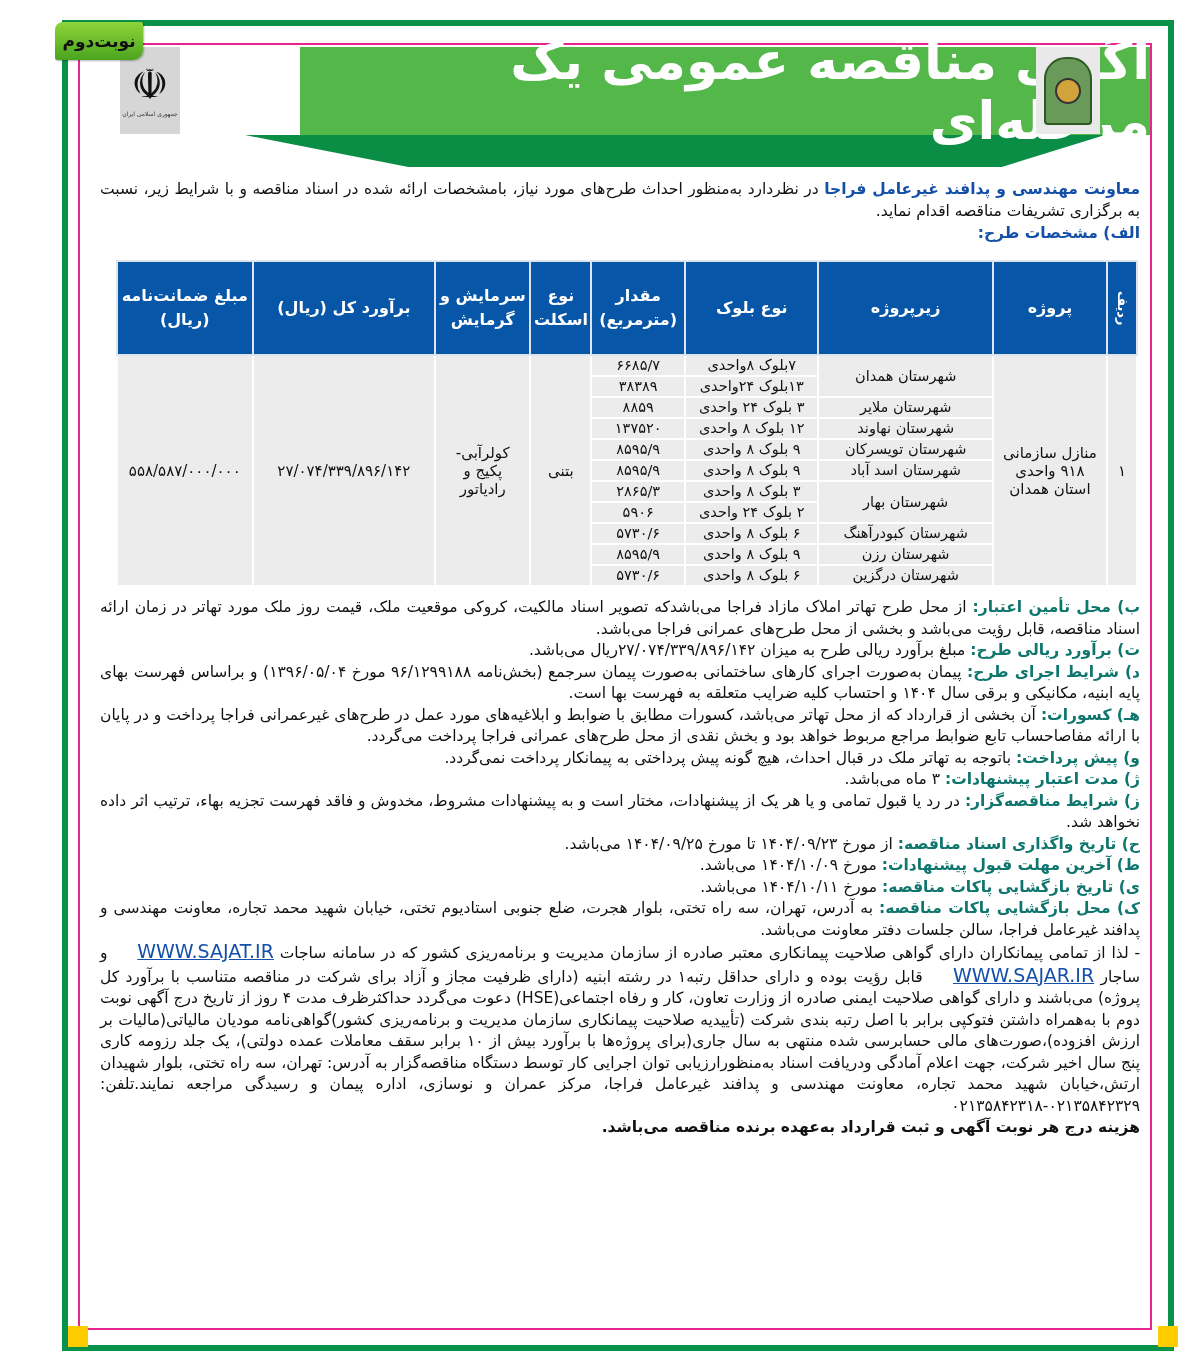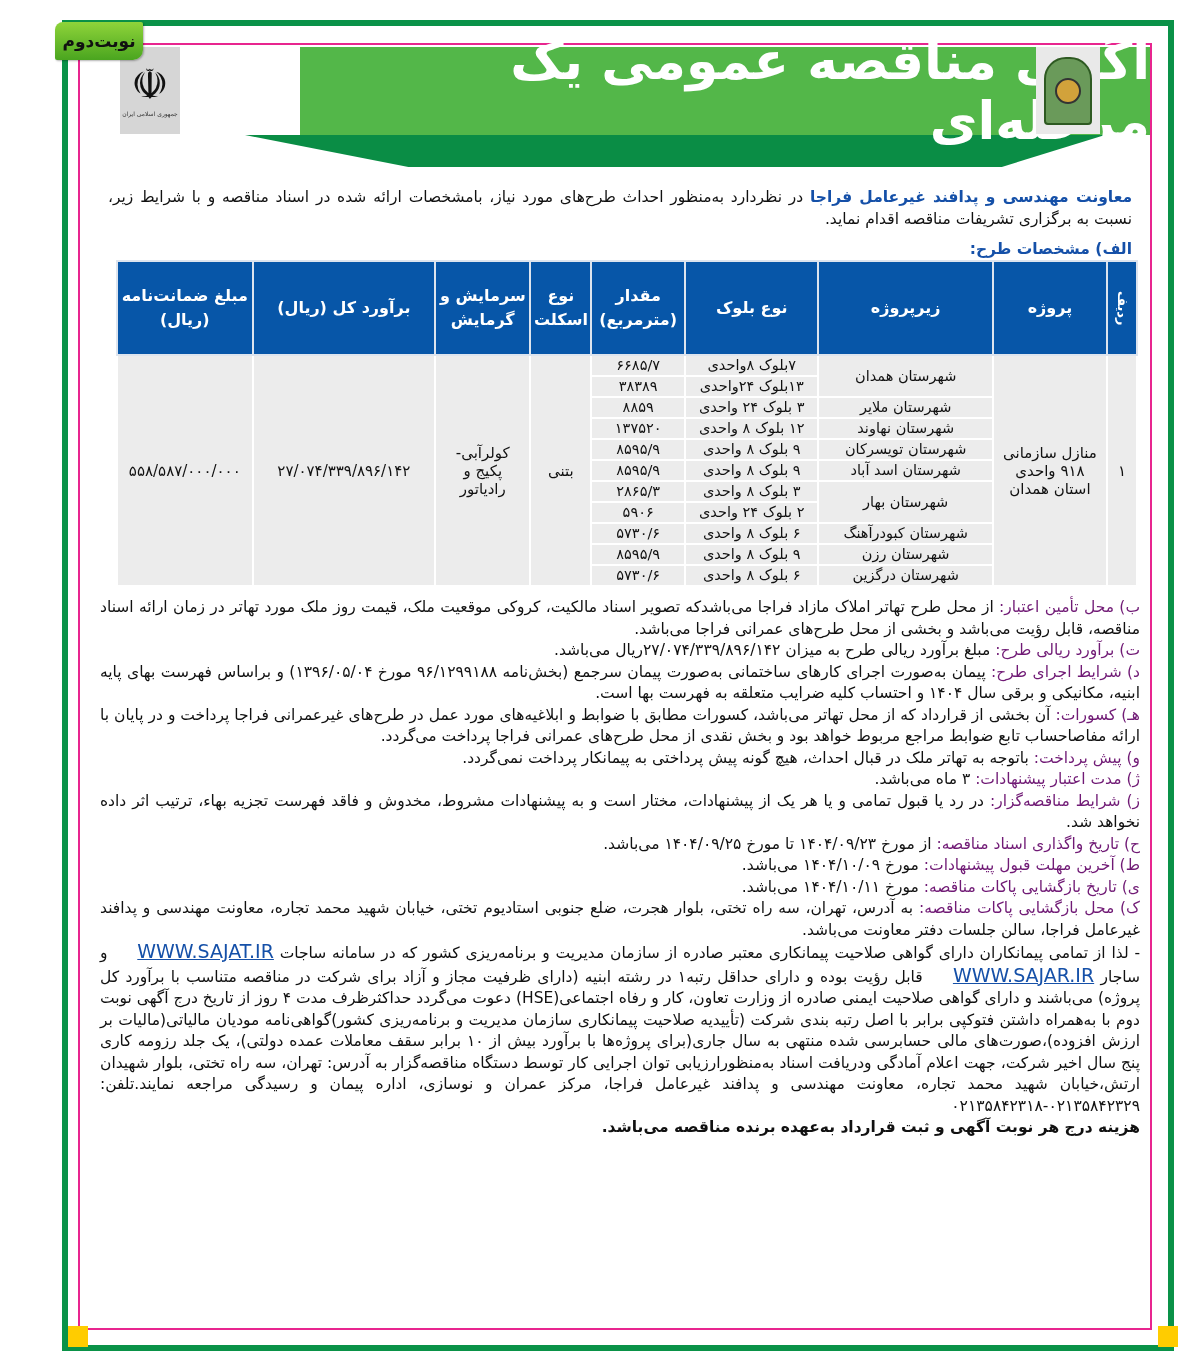--- a/index.html
+++ b/index.html
@@ -28,22 +28,22 @@
   .emblem-left .glyph { font-size:42px; color:#111; line-height:1; }
   .emblem-left .cap { font-size:6px; color:#333; margin-top:4px; direction:rtl; }
   .emblem-right { position:absolute; left:916px; top:0; width:64px; height:87px; background:#e9e9e9;
                   display:flex; align-items:center; justify-content:center; }
   .shield { width:44px; height:64px; background:#6a9a5a; border-radius:22px 22px 4px 4px;
             display:flex; align-items:center; justify-content:center; border:2px solid #2e5a22; }
   .shield span { width:22px; height:22px; border-radius:50%; background:#d2a23b; border:2px solid #333; }
 
   .content { position:absolute; left:100px; top:178px; width:1040px; direction:rtl; text-align:justify;
              font-size:15.5px; line-height:22px; }
-  .content p { margin:8px; }
-  .lbl { color:#701a75; font-weight:normal; }
+  .content p { margin:0; }
+  .lbl { color:#0f766e; font-weight:bold; }
   .intro-lead { color:#1550a8; font-weight:bold; }
   .sec-title { color:#1550a8; font-weight:bold; }
 
   table.spec { position:absolute; left:116px; top:260px; width:1022px; border-collapse:collapse;
                direction:rtl; font-size:15px; }
   table.spec th { background:#0756a8; color:#fff; font-weight:bold; height:88px; border:2px solid #dde4ee;
                   padding:0 2px; font-size:16px; line-height:24px; }
   table.spec td { background:#ececec; border:2px solid #fff; text-align:center; padding:0 4px; }
   table.spec td.sub { height:19px; line-height:19px; font-size:14.5px; }
   th.c-row { width:28px; }

